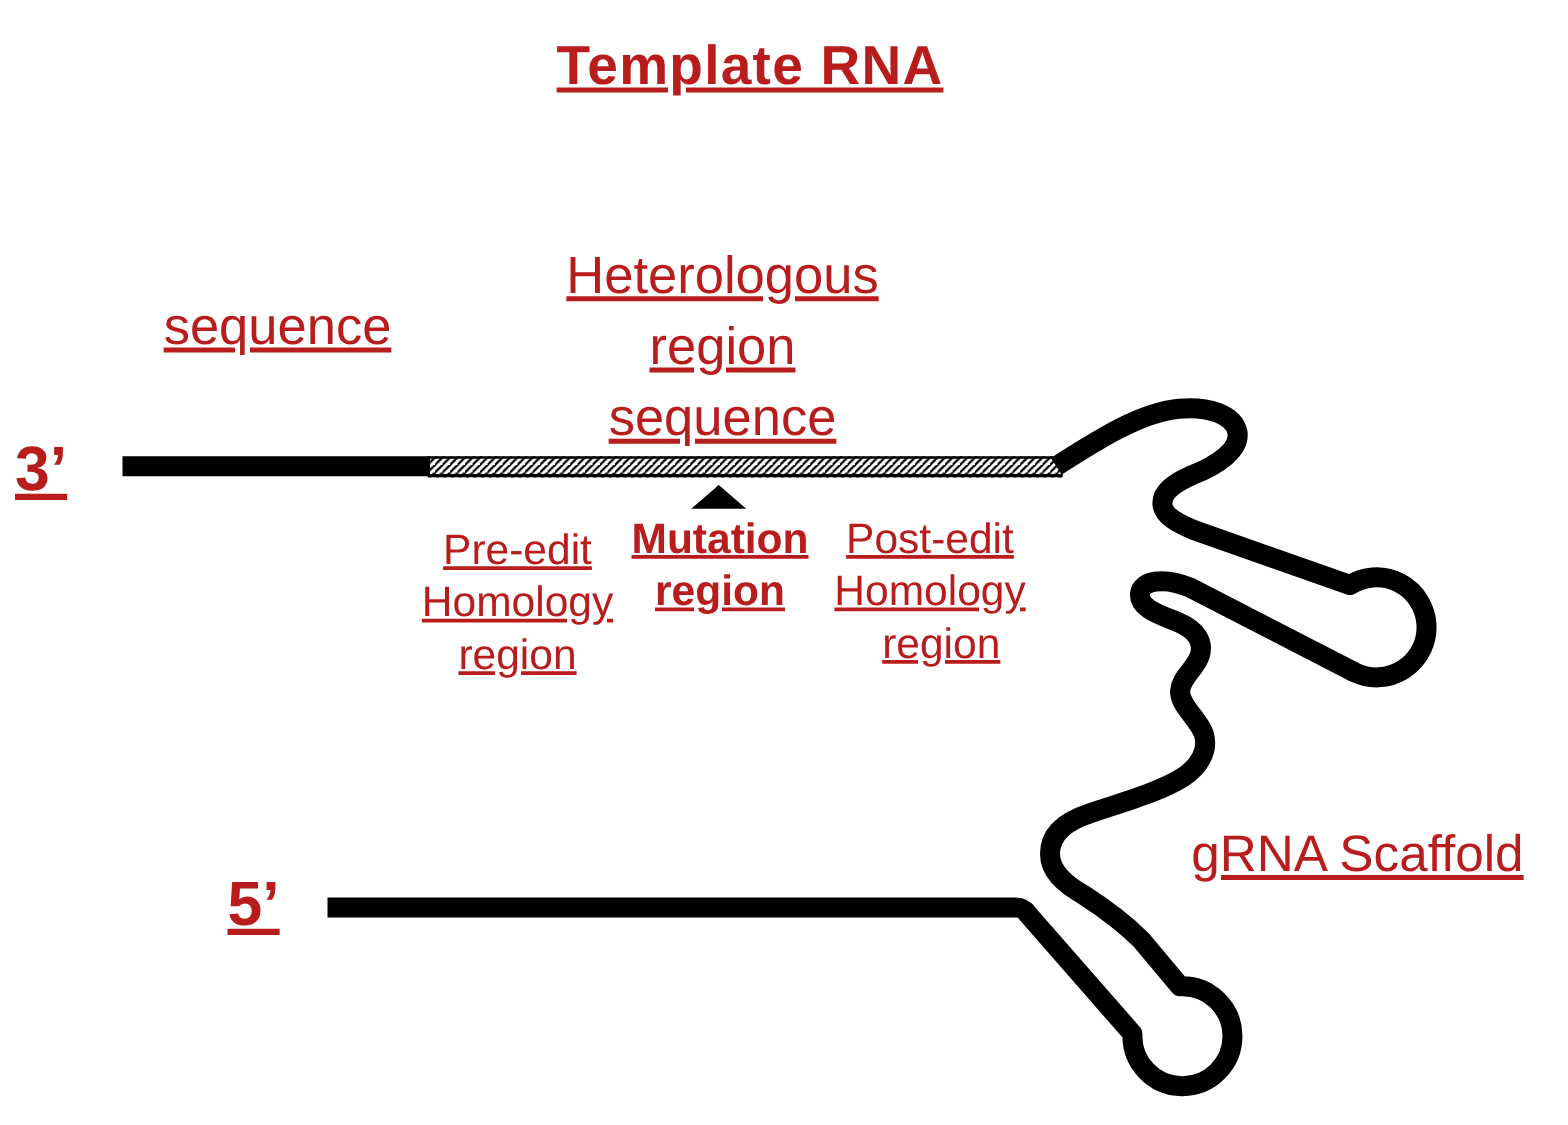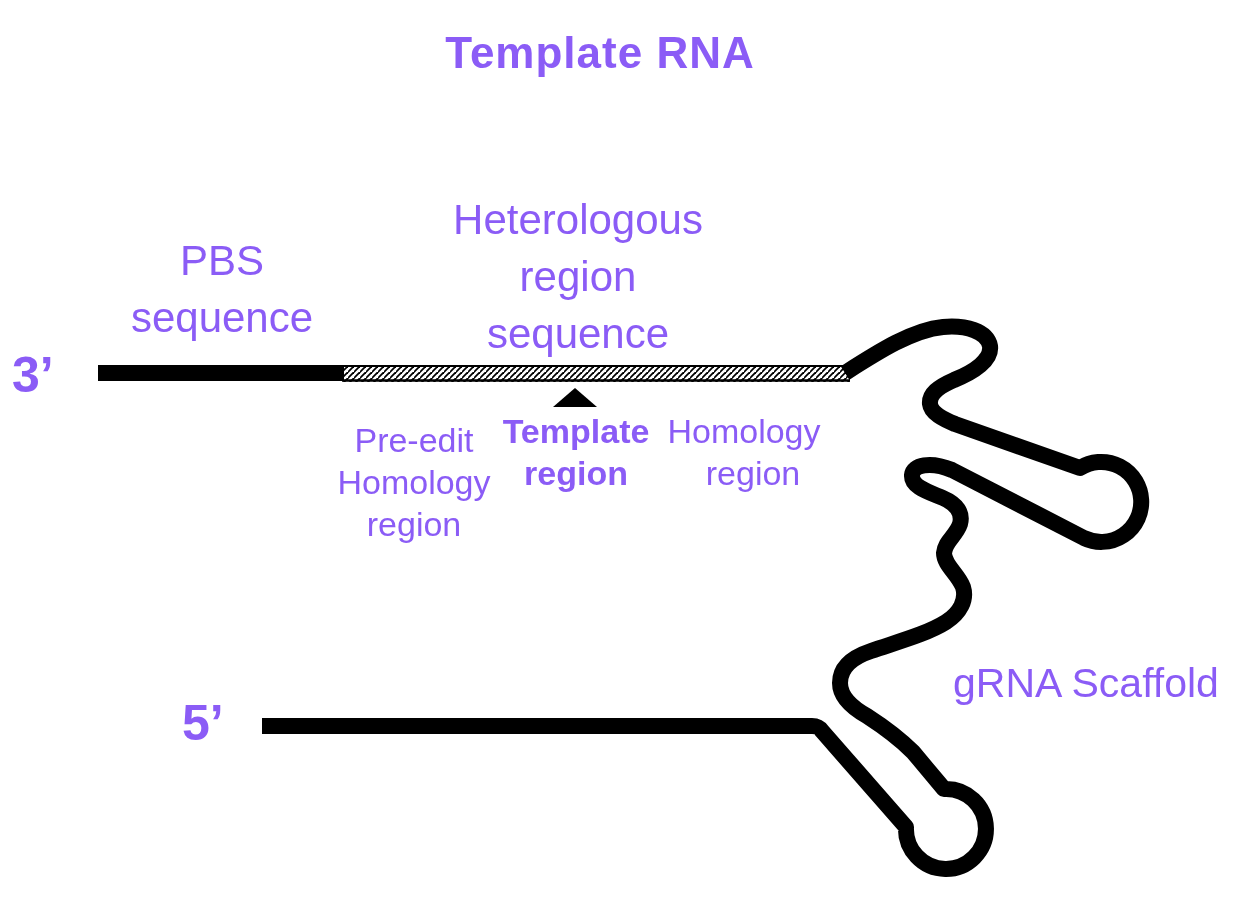--- a/index.html
+++ b/index.html
@@ -5,21 +5,21 @@
   html,body{margin:0;padding:0;background:#ffffff;}
   #canvas{
     position:relative;
     width:1254px;height:900px;
     background:#ffffff;
     font-family:"Liberation Sans", sans-serif;
     color:#000000;
     overflow:hidden;
   }
   #strand-svg{position:absolute;left:0;top:0;width:1254px;height:900px;}
-  .lbl{position:absolute;color:#8b5cf6;}
+  .lbl{position:absolute;color:#b91c1c;text-decoration:underline;}
   .centered{transform:translateX(-50%);text-align:center;}
   .lbl .line{display:block;}
   .title{font-size:44px;font-weight:bold;letter-spacing:1px;}
   .seq-label{font-size:42px;line-height:57px;}
   .region-label{font-size:34px;line-height:42px;}
   .region-label.bold{font-weight:bold;}
   .prime-label{font-size:50px;font-weight:bold;}
   .grna-label{font-size:41px;}
 </style>
 </head>
@@ -65,44 +65,44 @@
              L 944,789
              A 40,40 0 1 1 906,827
              L 822,731
              C 820,728 818,726 812,726
              L 262,726"></path>
   </svg>
 
   <div class="lbl title centered" style="left:600px;top:28px;">Template RNA</div>
 
   <div class="lbl seq-label centered" style="left:222px;top:232px;">
-    <span class="line">PBS</span>
     <span class="line">sequence</span>
   </div>
 
   <div class="lbl seq-label centered" style="left:578px;top:180px;margin-top:11px;">
     <span class="line">Heterologous</span>
     <span class="line">region</span>
     <span class="line">sequence</span>
   </div>
 
   <div class="lbl prime-label" style="left:12px;top:346px;">3’</div>
 
   <div class="lbl region-label centered" style="left:414px;top:419px;">
     <span class="line">Pre-edit</span>
     <span class="line">Homology</span>
     <span class="line">region</span>
   </div>
 
   <div class="lbl region-label bold centered" style="left:576px;top:410px;">
-    <span class="line">Template</span>
+    <span class="line">Mutation</span>
     <span class="line">region</span>
   </div>
 
   <div class="lbl region-label centered" style="left:744px;top:410px;">
+    <span class="line">Post-edit</span>
     <span class="line">Homology</span>
     <span class="line" style="padding-left:18px;">region</span>
   </div>
 
   <div class="lbl grna-label" style="left:953px;top:660px;text-align:center;">gRNA Scaffold</div>
 
   <div class="lbl prime-label" style="left:182px;top:694px;">5’</div>
 
 
 </div>

